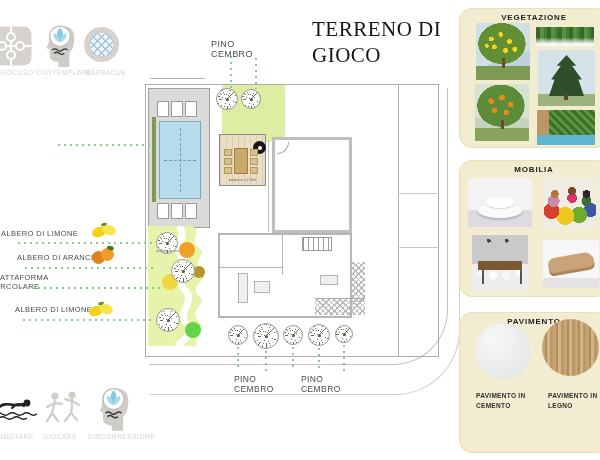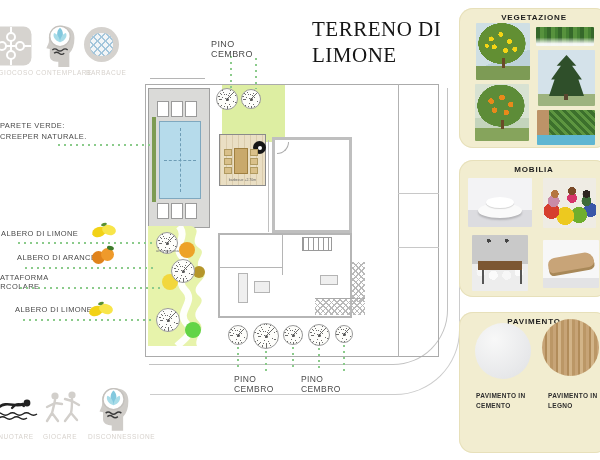--- a/index.html
+++ b/index.html
@@ -208,21 +208,21 @@
   #sw-lbl-2{left:89px;top:79px;width:54px;}
 
   
   #description{left:151px;top:407px;width:295px;font-size:7.2px;line-height:1.55;color:#555;}
 </style>
 </head>
 <body>
 
 <div id="board">
 
-  <div class="abs" id="main-title">TERRENO DI LIMONE</div>
+  <div class="abs" id="main-title">TERRENO DI GIOCO</div>
 
   <div class="abs" id="ic-puzzle">
     <svg width="42" height="40" viewBox="0 0 42 40">
       <rect x="0.5" y="0.5" width="41" height="39" rx="8" fill="#d6d3cf"></rect>
       <path d="M21,1 V39 M1,20 H41" stroke="#fff" stroke-width="2"></path>
       <circle cx="21" cy="11" r="4" fill="#d6d3cf" stroke="#fff" stroke-width="2"></circle>
       <circle cx="12" cy="20" r="4" fill="#d6d3cf" stroke="#fff" stroke-width="2"></circle>
       <circle cx="30" cy="20" r="4" fill="#d6d3cf" stroke="#fff" stroke-width="2"></circle>
       <circle cx="21" cy="29" r="4" fill="#d6d3cf" stroke="#fff" stroke-width="2"></circle>
     </svg>
@@ -317,21 +317,20 @@
   <div class="tree" style="left:308px;top:324px;width:22px;height:22px;"></div>
   <div class="tree" style="left:335px;top:325px;width:18px;height:18px;"></div>
   <div class="abs dotv" style="left:237px;top:347px;height:24px;"></div>
   <div class="abs dotv" style="left:265px;top:351px;height:20px;"></div>
   <div class="abs dotv" style="left:292px;top:347px;height:24px;"></div>
   <div class="abs dotv" style="left:318px;top:348px;height:23px;"></div>
   <div class="abs dotv" style="left:343px;top:345px;height:26px;"></div>
   <div class="abs plan-lbl" id="lbl-pino-b1">PINO CEMBRO</div>
   <div class="abs plan-lbl" id="lbl-pino-b2">PINO CEMBRO</div>
 
-  <div class="abs plan-lbl" id="lbl-parete">PARETE VERDE: CREEPER NATURALE.</div>
   <div class="abs doth" style="left:58px;top:144px;width:95px;"></div>
 
   <div class="abs plan-lbl" id="lbl-limone1">ALBERO DI LIMONE</div>
   <div class="abs fruit lemon" id="fruit-lemon1">
       <i class="a"></i>
       <i class="b"></i>
       <i class="l"></i>
     </div>
   <div class="abs doth" style="left:18px;top:242px;width:134px;"></div>
 

